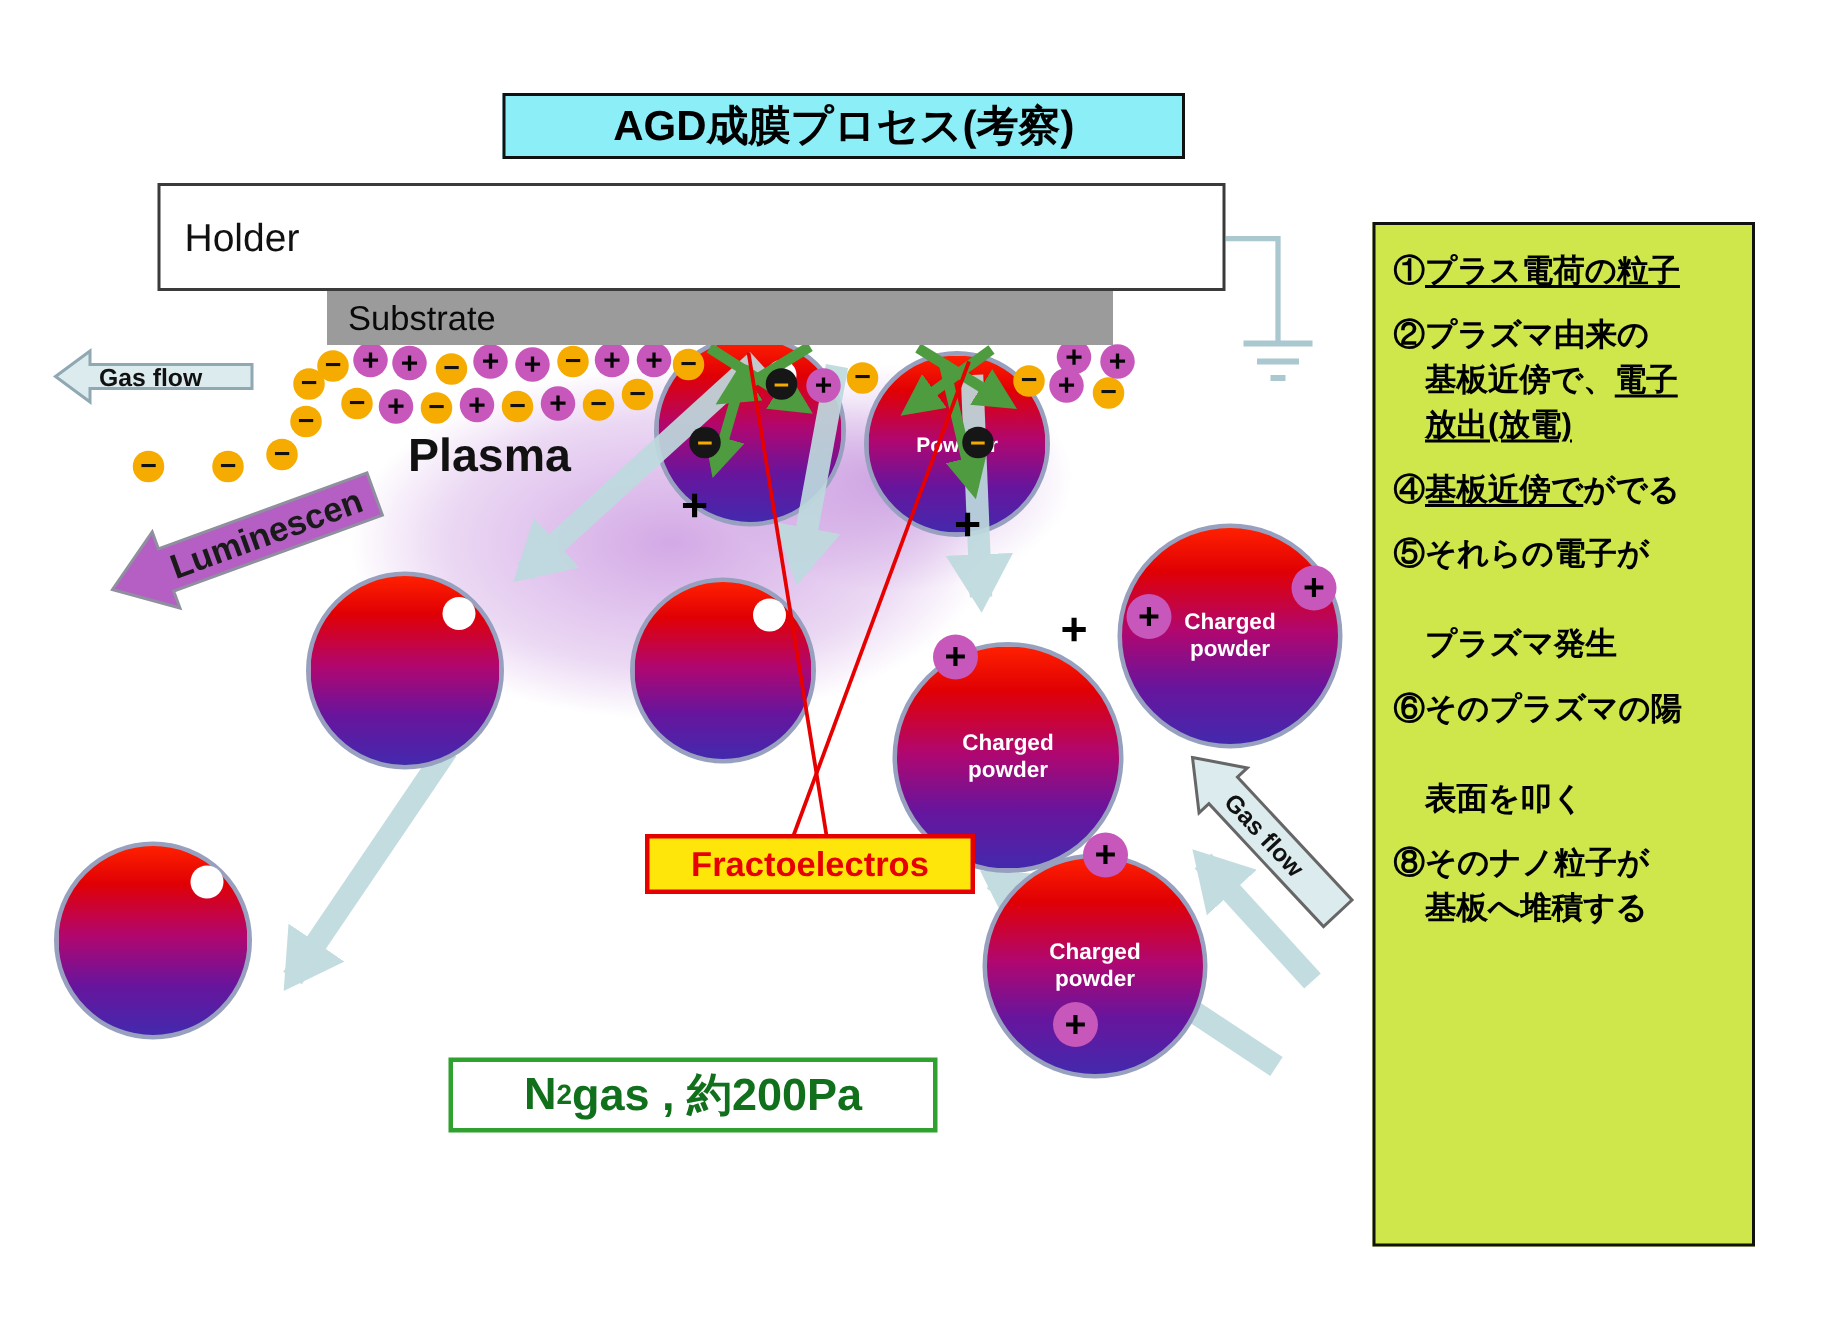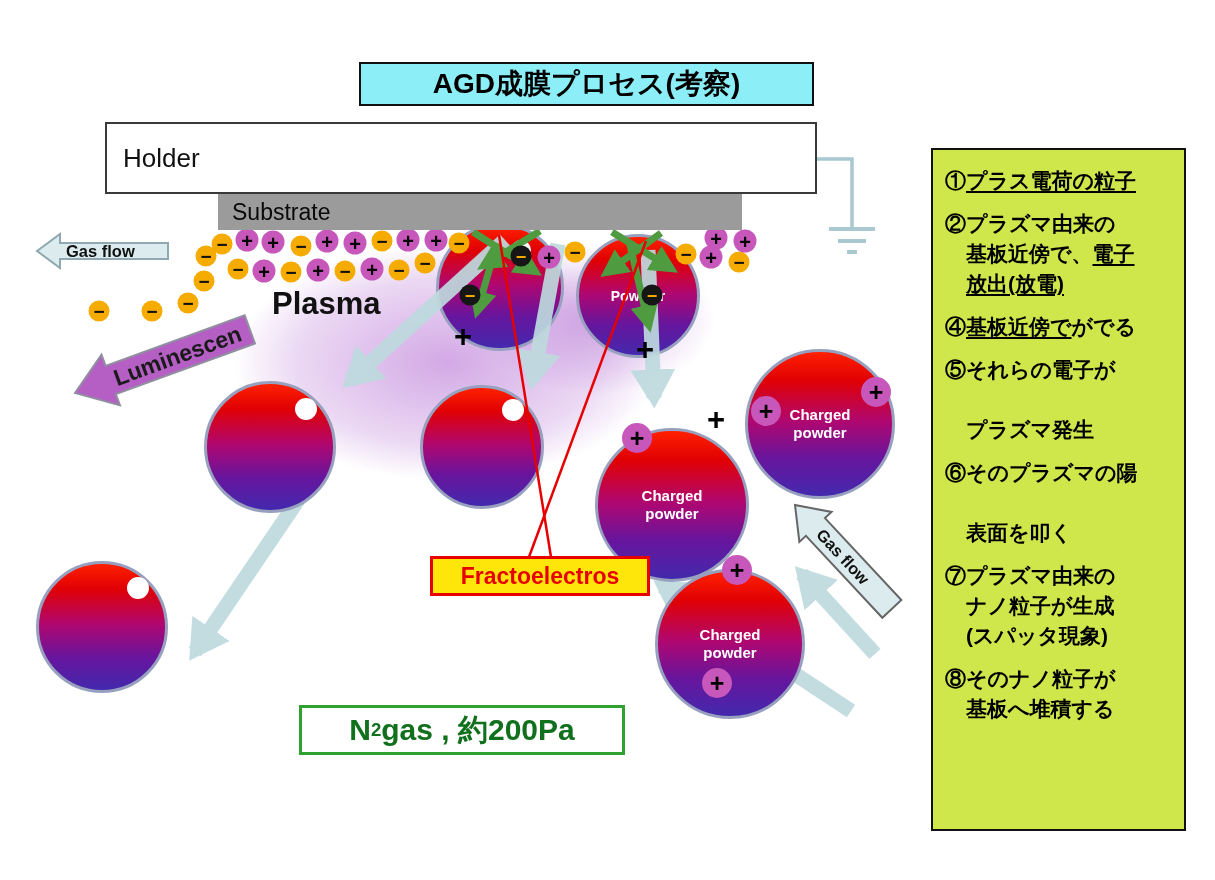--- a/index.html
+++ b/index.html
@@ -15,36 +15,36 @@
           radial-gradient(ellipse 30% 30% at 72% 26%, rgba(170,100,205,.5), rgba(170,100,205,0) 70%);}
   .sphere{position:absolute;border-radius:50%;border:3px solid #98a0bf;z-index:3;
           display:flex;align-items:center;justify-content:center;box-sizing:border-box;
           background:linear-gradient(180deg,#ff2000 0%,#e00004 20%,#b00770 48%,#67159d 74%,#4329ad 100%);}
   .dot{position:absolute;background:#fff;border-radius:50%;}
   .slabel{color:#fff;font-weight:bold;font-size:15px;text-align:center;line-height:1.2;width:74px;}
   .slabel.small{font-size:14px;width:58px;}
   .overlay{position:absolute;z-index:6;box-sizing:border-box;}
   .titlebox{left:335px;top:62px;width:455px;height:44px;background:var(--title-bg);
             border:2.5px solid #111;display:flex;align-items:center;justify-content:center;
-            font-size:28px;font-weight:bold;color:#000;margin-left:24px;}
+            font-size:28px;font-weight:bold;color:#000;}
   .holder{left:105px;top:122px;width:712px;height:72px;background:#fff;border:2px solid #3a3a3a;
           display:flex;align-items:center;padding-left:16px;font-size:26px;color:#111;}
   .substrate{left:218px;top:194px;width:524px;height:36px;background:var(--substrate);
              display:flex;align-items:center;padding-left:14px;font-size:23px;color:#0a0a0a;}
   .plasma{left:272px;top:286px;font-size:31px;font-weight:bold;color:#111;}
   .fracto{left:430px;top:556px;width:220px;height:40px;background:var(--fracto-bg);
           border:3px solid var(--red);display:flex;align-items:center;justify-content:center;
           color:var(--red);font-weight:bold;font-size:23px;}
   .n2box{left:299px;top:705px;width:326px;height:50px;background:#fff;border:3px solid var(--n2-border);
          display:flex;align-items:center;justify-content:center;color:var(--n2-green);
          font-weight:bold;font-size:30px;}
   .n2box sub{font-size:0.62em;}
   .panel{left:915px;top:148px;width:255px;height:683px;background:var(--panel-bg);
          border:2.5px solid #111;padding:16px 12px;display:flex;flex-direction:column;gap:13px;
-         font-size:21px;font-weight:bold;color:#000;line-height:30px;margin-left:16px;}
+         font-size:21px;font-weight:bold;color:#000;line-height:30px;}
   .step{padding-left:1em;text-indent:-1em;}
   .u{text-decoration:underline;text-underline-offset:3px;text-decoration-thickness:1.5px;}
   #particles{position:absolute;left:0;top:0;width:1215px;height:880px;z-index:5;pointer-events:none;}
   .particle{position:absolute;transform:translate(-50%,-50%);border-radius:50%;
             display:flex;align-items:center;justify-content:center;font-weight:bold;line-height:1;}
   .particle.m{width:21px;height:21px;background:var(--minus);color:#111;font-size:19px;}
   .particle.p{width:23px;height:23px;background:var(--plus);color:#050505;font-size:20px;}
   .particle.e{width:21px;height:21px;background:#161616;color:var(--minus);font-size:18px;}
   .pbadge{position:absolute;transform:translate(-50%,-50%);width:30px;height:30px;border-radius:50%;
           background:var(--plus);color:#000;font-weight:bold;font-size:25px;
@@ -194,17 +194,16 @@
     <span>N</span>
       <sub>2</sub>
       <span> gas , 約200Pa</span>
   </div>
   <div class="overlay panel" id="panel">
       <div class="step"><span>①</span><span class="u">プラス電荷の粒子</span></div>
       <div class="step"><span>②</span><span>プラズマ由来の</span><br><span>基板近傍で、</span><span class="u">電子</span><br><span class="u">放出(放電)</span></div>
       <div class="step"><span>④</span><span class="u">基板近傍で</span><span>がでる</span></div>
       <div class="step"><span>⑤</span><span>それらの電子が</span><br><br><span>プラズマ発生</span></div>
       <div class="step"><span>⑥</span><span>そのプラズマの陽</span><br><br><span>表面を叩く</span></div>
-      <div class="step"><span>⑦</span><span>プラズマ由来の</span><br><span>ナノ粒子が生成</span><br><span>(スパッタ現象)</span></div>
       <div class="step"><span>⑧</span><span>そのナノ粒子が</span><br><span>基板へ堆積する</span></div>
     </div>
 
 </div>
 
 </body></html>

